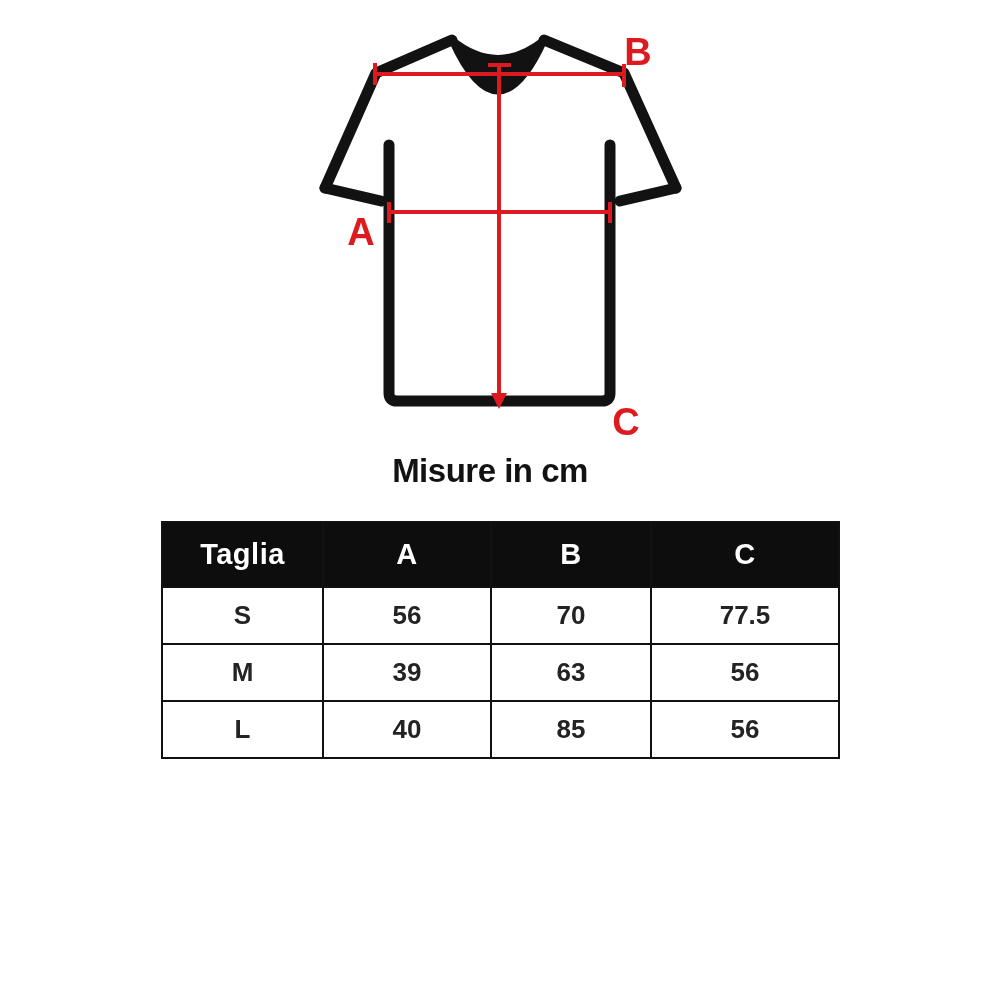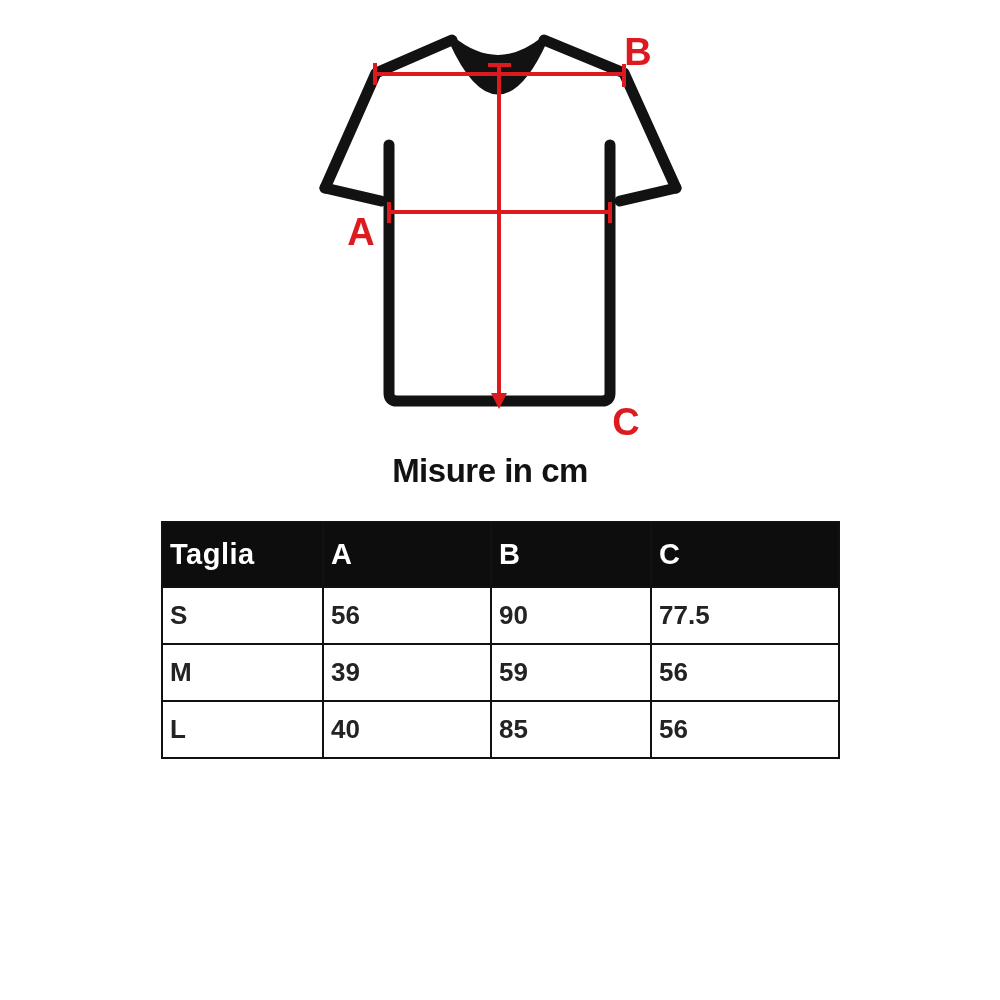--- a/index.html
+++ b/index.html
@@ -24,21 +24,21 @@
   .page-title{
     position:absolute;top:452px;left:0;width:1000px;text-align:center;
     transform:translateX(-10px);
     font-weight:700;font-size:33px;letter-spacing:-0.5px;color:var(--ink-black);
   }
   table.size-table{
     position:absolute;left:161px;top:521px;width:677px;
     border-collapse:collapse;table-layout:fixed;
   }
   .size-table th,.size-table td{
-    border:2px solid var(--border);text-align:left;vertical-align:middle;padding:7px;
+    border:2px solid var(--border);text-align:center;vertical-align:middle;padding:7px;
   }
   .size-table thead tr{height:65px;}
   .size-table tbody tr{height:57px;}
   .size-table th{
     background:var(--header-bg);color:var(--header-text);
     font-weight:700;font-size:29px;letter-spacing:0.5px;
   }
   .size-table td{
     background:#ffffff;color:var(--cell-text);font-weight:700;font-size:26px;
   }
@@ -85,27 +85,27 @@
       <th>Taglia</th>
       <th>A</th>
       <th>B</th>
       <th>C</th>
     </tr>
   </thead>
   <tbody>
     <tr>
       <td>S</td>
       <td>56</td>
-      <td>90</td>
+      <td>70</td>
       <td>77.5</td>
     </tr>
     <tr>
       <td>M</td>
       <td>39</td>
-      <td>59</td>
+      <td>63</td>
       <td>56</td>
     </tr>
     <tr>
       <td>L</td>
       <td>40</td>
       <td>85</td>
       <td>56</td>
     </tr>
   </tbody>
 </table>

